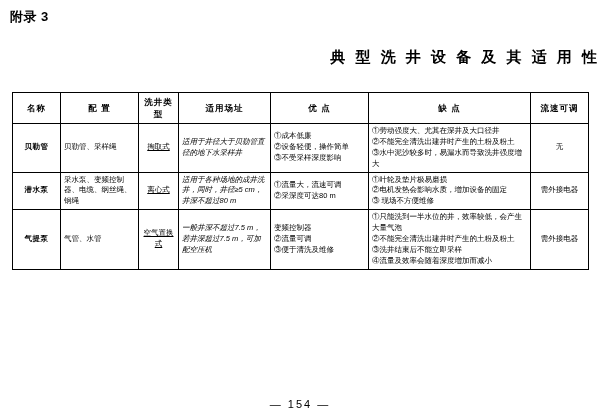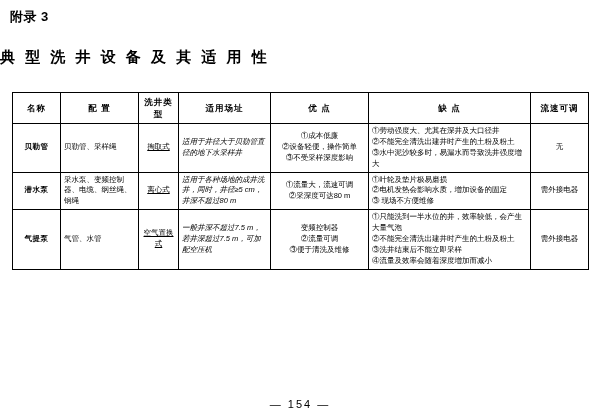--- a/index.html
+++ b/index.html
@@ -27,21 +27,21 @@
     top: 8px;
     font-size: 13px;
     font-weight: bold;
     letter-spacing: 0.5px;
   }
   .doc-title {
     position: absolute;
     left: 0;
     right: 0;
     top: 48px;
-    text-align: left;
+    text-align: right;
     font-size: 15px;
     font-weight: bold;
     letter-spacing: 3px;
   }
   .table-wrap {
     position: absolute;
     left: 12px;
     top: 92px;
     width: 576px;
   }
@@ -79,21 +79,21 @@
     text-align: center;
     font-size: 7.5px;
     text-decoration: underline;
   }
   td.c-site {
     text-align: left;
     font-size: 7.5px;
     font-style: italic;
   }
   td.c-adv {
-    text-align: center;
+    text-align: left;
     font-size: 7.5px;
   }
   td.c-dis {
     text-align: left;
     font-size: 7.5px;
     margin-top: 29px;
   }
   td.c-aux {
     text-align: center;
     font-size: 7.5px;

